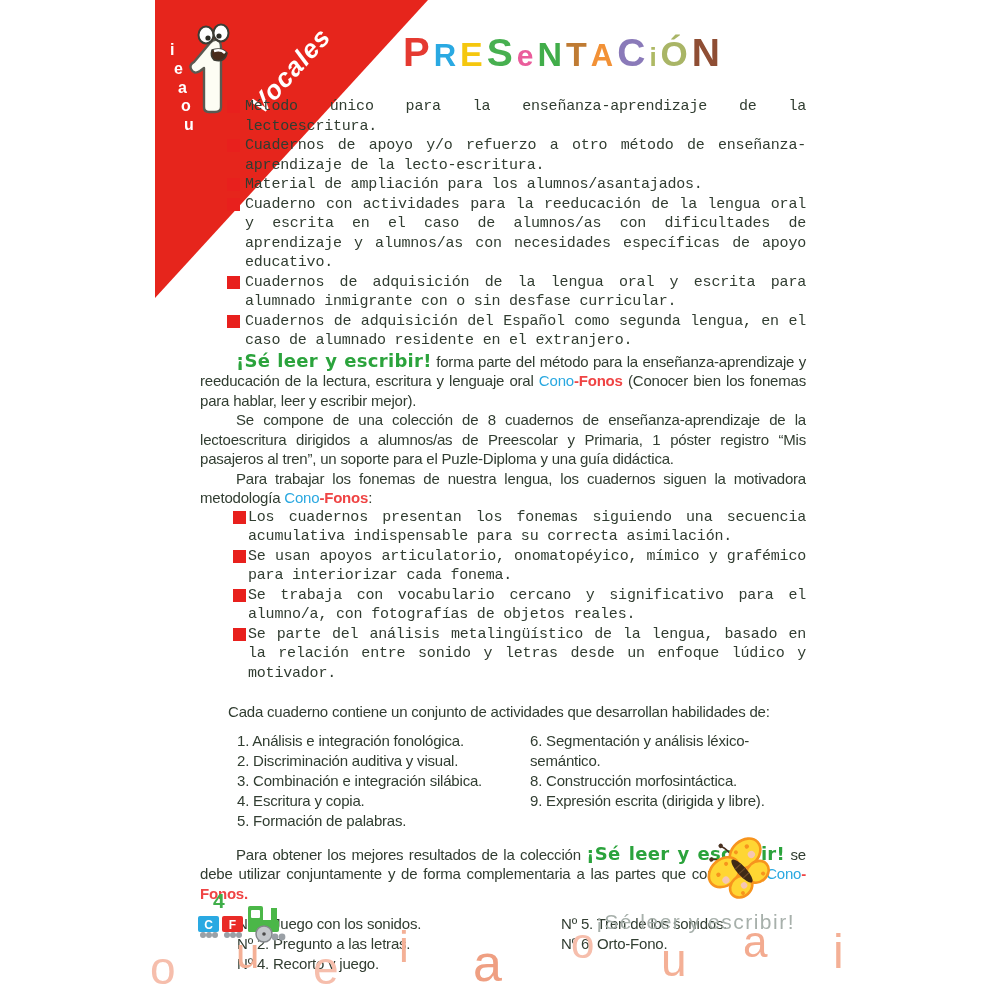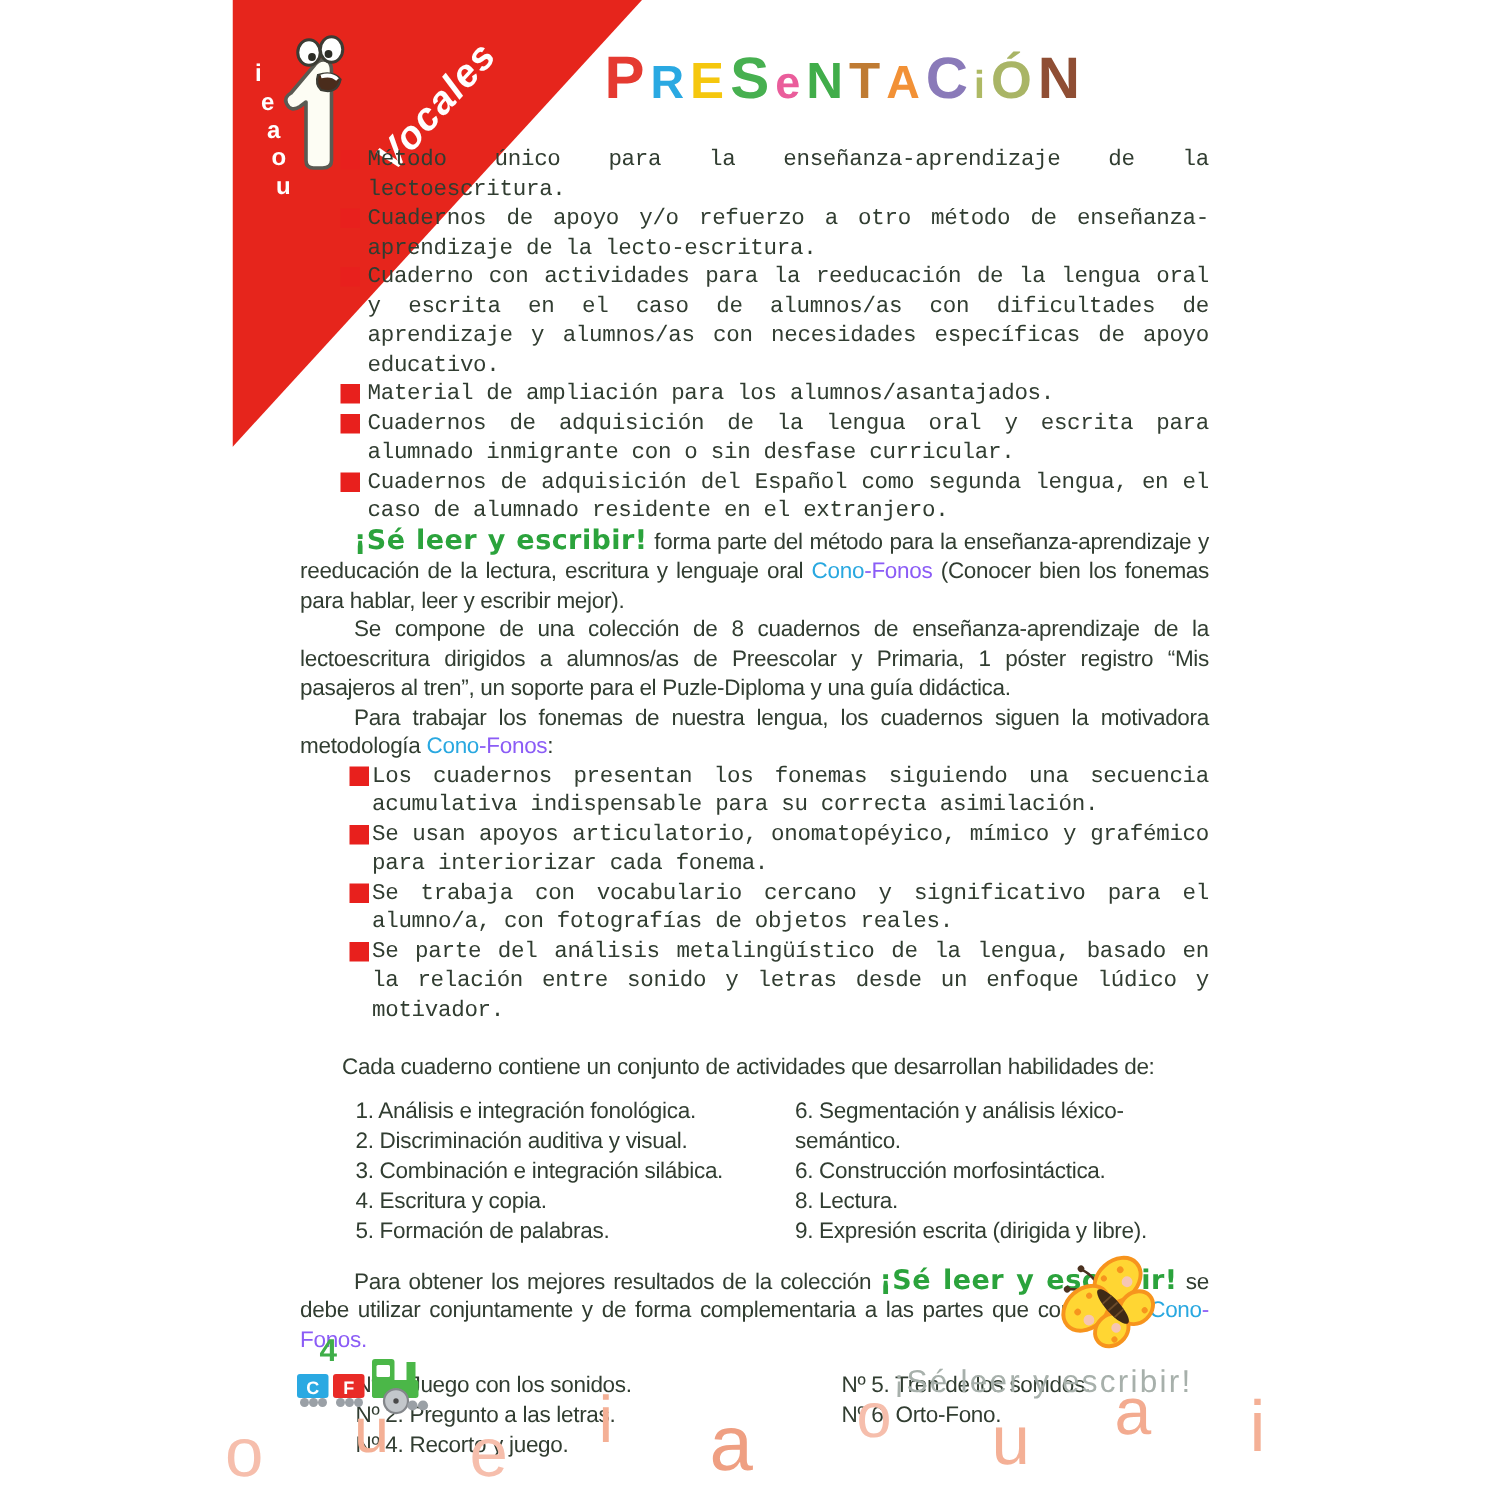--- a/index.html
+++ b/index.html
@@ -20,21 +20,21 @@
   .title{position:absolute;left:403px;top:32px;display:flex;align-items:baseline;}
   .tl{font-weight:700;line-height:1;margin-right:3px;letter-spacing:1px;}
 
   
   .content{position:absolute;left:200px;top:97px;width:606px;color:#313d31;font-size:15px;
         line-height:19.5px;text-align:justify;letter-spacing:-0.2px;}
   .para{margin:0;text-indent:36px;}
   .script{color:#2ba33c;font-weight:700;font-size:18px;font-family:"DejaVu Sans",sans-serif;
         letter-spacing:0.3px;}
   .cono{color:#29a8e0;}
-  .fonos{color:#8b5cf6;}
+  .fonos{color:#ef4444;font-weight:bold;}
   .bullet{display:flex;padding-left:27px;font-family:Liberation Mono, monospace;}
   .bullet .sq{flex:0 0 13px;width:13px;height:13px;background:#e8201d;margin:3px 5px 0 0;}
   .bullet .bt{flex:1;text-align:justify;}
   .b2 .sq{margin-right:2px;}
   .b2{padding-left:33px;}
   .cada{margin-top:19px;text-indent:28px;}
   .cols{display:flex;margin-top:9px;}
   .col-a{width:330px;padding-left:37px;box-sizing:border-box;}
   .col-b{flex:1;}
   .cols div{line-height:20px;text-align:left;}
@@ -97,25 +97,25 @@
     <div class="bullet">
         <span class="sq"></span>
         <span class="bt">Método único para la enseñanza-aprendizaje de la lectoescritura.</span>
       </div>
     <div class="bullet">
         <span class="sq"></span>
         <span class="bt">Cuadernos de apoyo y/o refuerzo a otro método de enseñanza-aprendizaje de la lecto-escritura.</span>
       </div>
     <div class="bullet">
         <span class="sq"></span>
+        <span class="bt">Material de ampliación para los alumnos/asantajados.</span>
+      </div>
+    <div class="bullet">
+        <span class="sq"></span>
         <span class="bt">Cuaderno con actividades para la reeducación de la lengua oral y escrita en el caso de alumnos/as con dificultades de aprendizaje y alumnos/as  con necesidades específicas de apoyo educativo.</span>
-      </div>
-    <div class="bullet">
-        <span class="sq"></span>
-        <span class="bt">Material de ampliación para los alumnos/asantajados.</span>
       </div>
     <div class="bullet">
         <span class="sq"></span>
         <span class="bt">Cuadernos de adquisición de la lengua oral y escrita para alumnado inmigrante con o sin desfase curricular.</span>
       </div>
     <div class="bullet">
         <span class="sq"></span>
         <span class="bt">Cuadernos de adquisición del Español como segunda lengua, en el caso de alumnado residente en el extranjero.</span>
       </div>
 
@@ -147,22 +147,21 @@
     <div class="cols skills">
       <div class="col-a">
         <div>1. Análisis e integración fonológica.</div>
         <div>2. Discriminación auditiva y visual.</div>
         <div>3. Combinación e integración silábica.</div>
         <div>4. Escritura y copia.</div>
         <div>5. Formación de palabras.</div>
       </div>
       <div class="col-b">
         <div>6. Segmentación y análisis léxico-semántico.</div>
-        <div>6. Construcción morfosintáctica.</div>
-        <div>8. Lectura.</div>
+        <div>8. Construcción morfosintáctica.</div>
         <div>9. Expresión escrita (dirigida y libre).</div>
       </div>
     </div>
 
     <p class="para p6"><span>Para obtener los mejores resultados de la colección </span><span class="script">¡Sé leer y escribir!</span><span> se debe utilizar conjuntamente y de forma complementaria a las partes que componen </span><span class="cono">Cono</span><span class="fonos">-Fonos.</span></p>
 
     <div class="cols parts">
       <div class="col-a">
         <div>Nº 1. Juego con los sonidos.</div>
         <div>Nº 2. Pregunto a las letras.</div>

